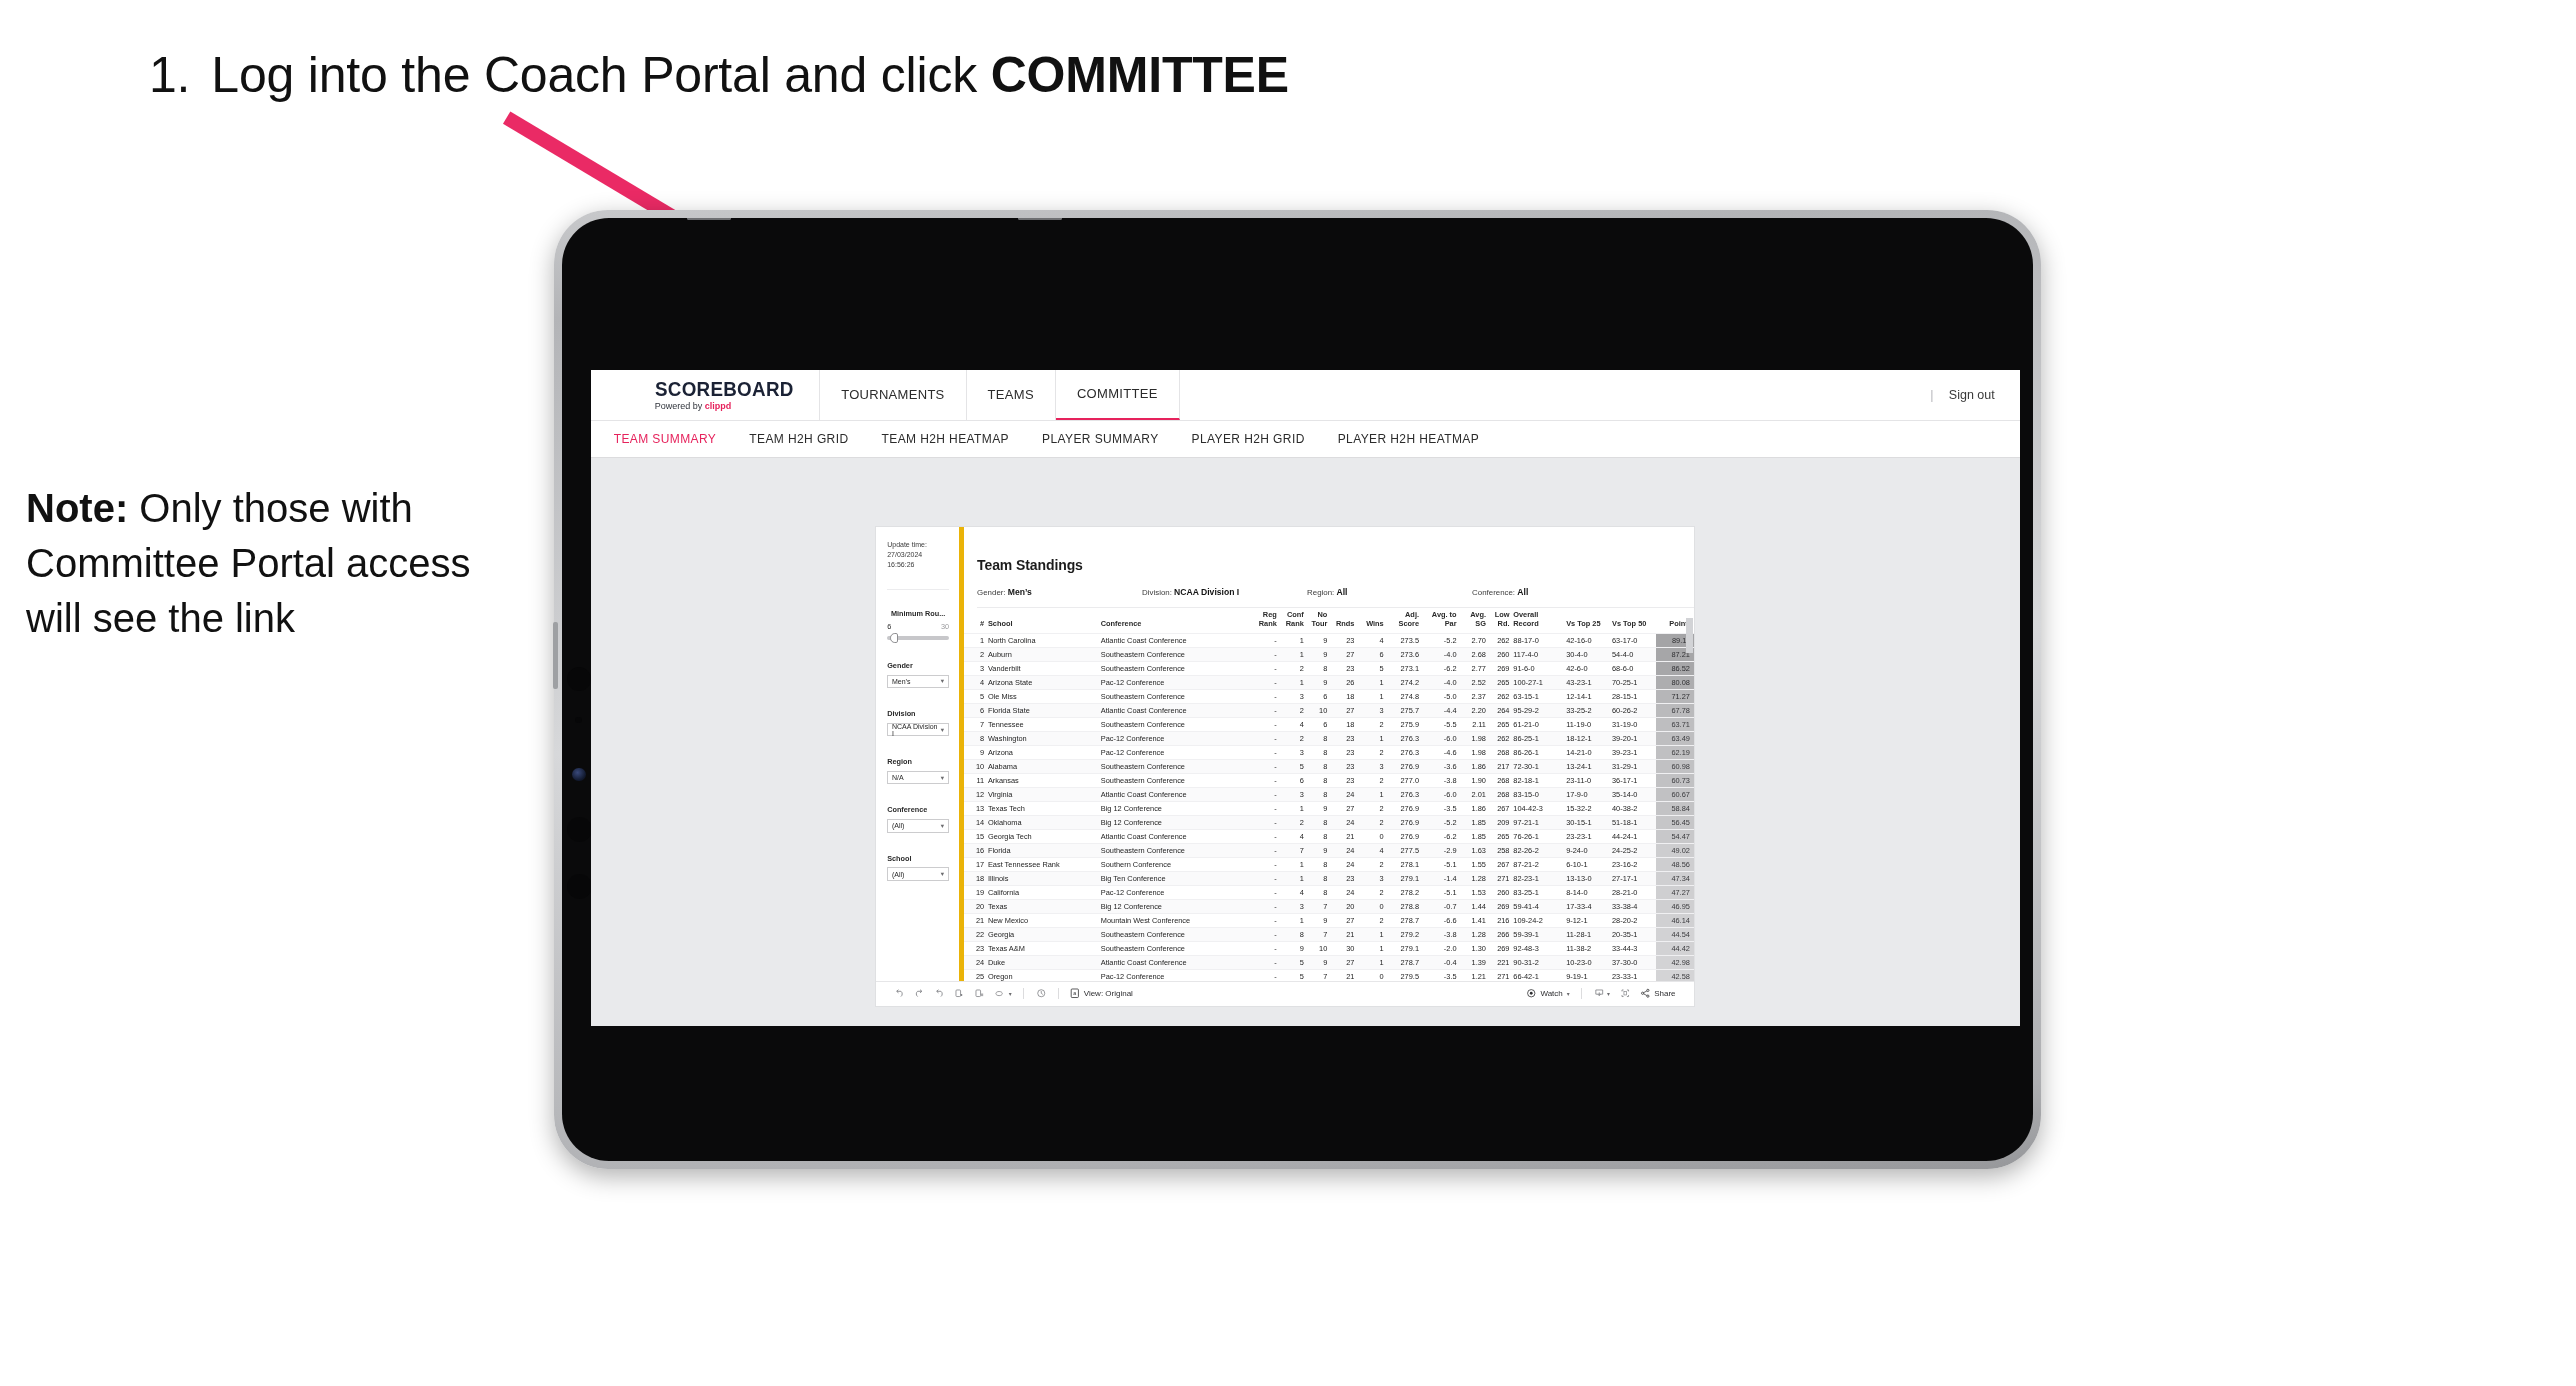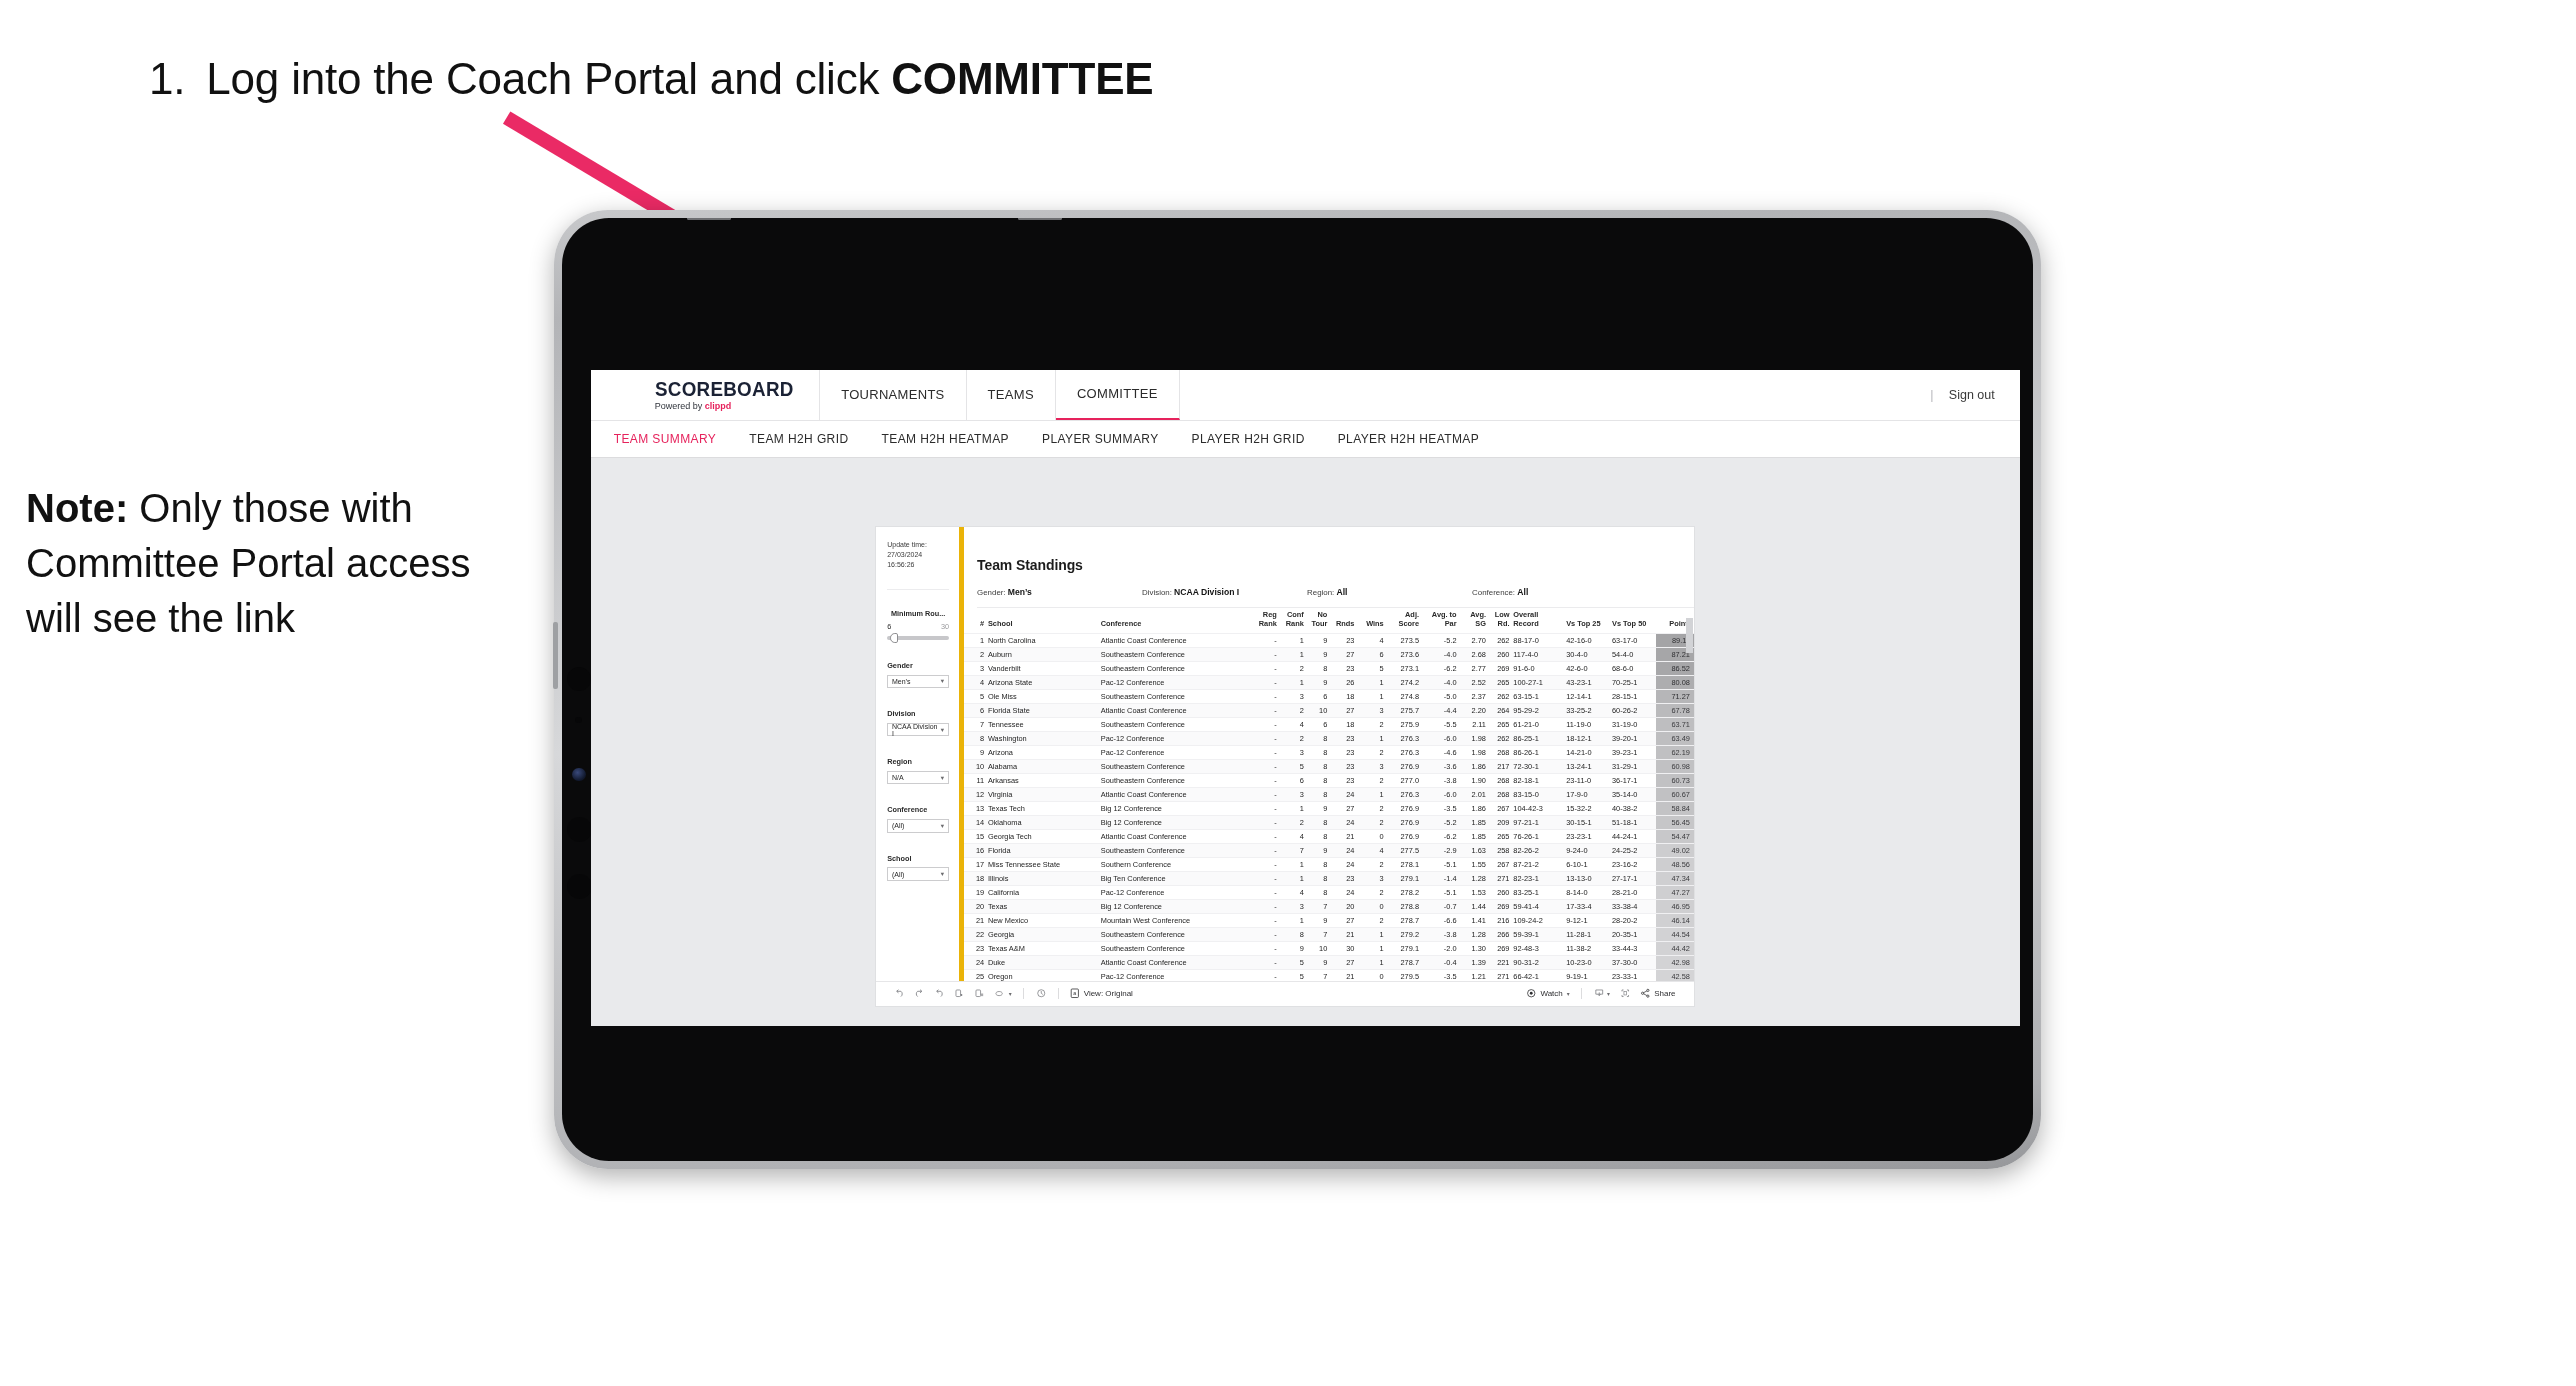--- a/index.html
+++ b/index.html
@@ -7,23 +7,22 @@
     width: 2576px; height: 1386px;
     background: #ffffff;
     font-family: "Liberation Sans", sans-serif;
     overflow: hidden;
   }
   #root { position: relative; width: 2576px; height: 1386px; }
 
   
   .slide-step {
     position: absolute; left: 149px; top: 46px;
-    font-size: 44px; color: #111; letter-spacing: -0.2px;
+    font-size: 50px; color: #111; letter-spacing: -0.2px;
     white-space: nowrap;
-    margin-top: 8px;
   }
   .slide-step .num { margin-right: 21px; }
   .slide-step b { font-weight: 700; }
 
   .slide-note {
     position: absolute; left: 26px; top: 481px;
     width: 499px;
     font-size: 40px; line-height: 1.38; color: #111;
   }
   .slide-note b { font-weight: 700; }
@@ -667,21 +666,21 @@
                           <td class="n">-2.9</td>
                           <td class="n">1.63</td>
                           <td class="n">258</td>
                           <td>82-26-2</td>
                           <td>9-24-0</td>
                           <td>24-25-2</td>
                           <td class="n pts" style="background: rgb(205, 205, 207); color: rgb(58, 58, 61);">49.02</td>
                         </tr>
                         <tr>
                           <td class="n">17</td>
-                          <td>Miss Tennessee State</td>
+                          <td>East Tennessee Rank</td>
                           <td>Southern Conference</td>
                           <td class="n">-</td>
                           <td class="n">1</td>
                           <td class="n">8</td>
                           <td class="n">24</td>
                           <td class="n">2</td>
                           <td class="n">278.1</td>
                           <td class="n">-5.1</td>
                           <td class="n">1.55</td>
                           <td class="n">267</td>

